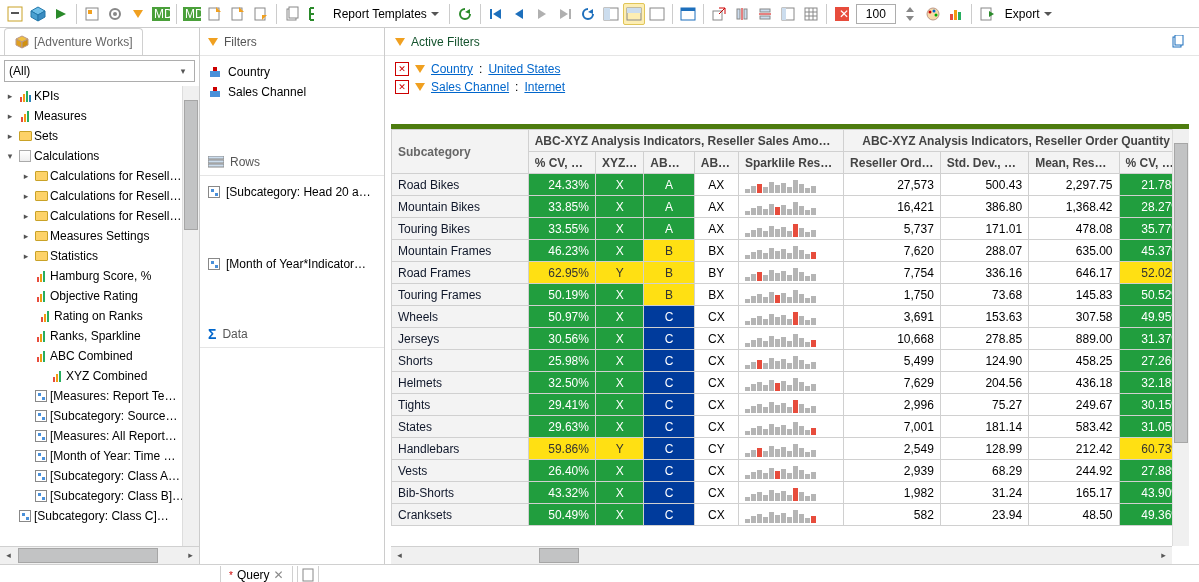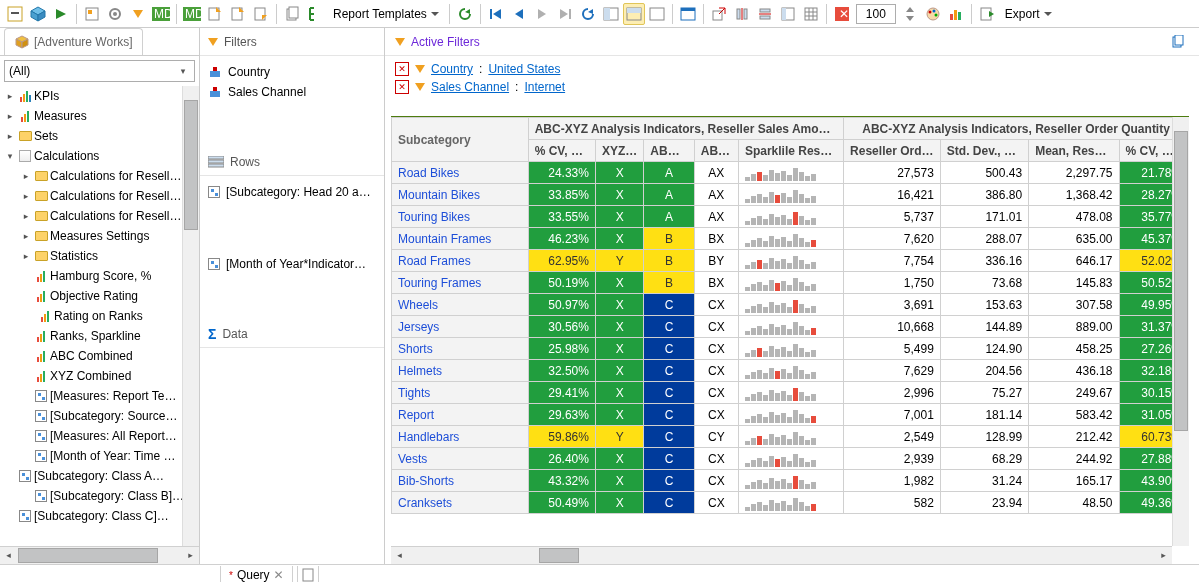--- a/index.html
+++ b/index.html
@@ -34,33 +34,33 @@
 .scr-thumb { position:absolute; background:#c2c3c4; border:1px solid #a6a6a6; }
 
 .mid-panel { width: 185px; border-right: 1px solid #ccc; display:flex; flex-direction:column;}
 .sec-head { height: 28px; display:flex; align-items:center; gap:6px; padding:0 8px; border-bottom:1px solid #e5e5e5; color:#555; }
 .sec-body { padding: 6px 8px; }
 .sec-item { display:flex; align-items:center; gap:6px; height:20px; white-space:nowrap; overflow:hidden; }
 .filter-ico { width:0;height:0;border-left:5px solid transparent;border-right:5px solid transparent;border-top:8px solid #f0a020; }
 .sigma { font-size:14px; color:#0066cc; font-weight:bold; }
 
 .right-panel { flex:1; display:flex; flex-direction:column; position:relative;}
-.active-filters-head { height:28px; border-bottom:1px solid #e5e5e5; display:flex; align-items:center; justify-content:space-between; padding:0 10px; color:#6d28d9;}
+.active-filters-head { height:28px; border-bottom:1px solid #e5e5e5; display:flex; align-items:center; justify-content:space-between; padding:0 10px; color:#14532d;}
 .af-body { padding:6px 10px; display:flex; flex-direction:column; gap:4px; font-size:12px; }
 .af-row { display:flex; align-items:center; gap:6px; }
 .af-del { width:14px;height:14px;border:1px solid #c00; color:#c00; font-size:9px; display:flex;align-items:center;justify-content:center; cursor:pointer;}
 .link { color:#0066cc; text-decoration:underline; cursor:pointer; }
 
-.grid-wrap { flex:1; border-top:1px solid #4d7c0f; overflow:hidden; position:relative; margin: 16px 10px 0 6px;}
+.grid-wrap { flex:1; border-top:5px solid #4d7c0f; overflow:hidden; position:relative; margin: 24px 10px 0 6px;}
 table.grid { border-collapse:collapse; width:100%; table-layout:fixed;}
 .grid th, .grid td { border:1px solid #d0d0d0; height:22px; padding:0 6px; overflow:hidden; white-space:nowrap; text-overflow:ellipsis; font-size:12px;}
 .grid .h1 { background:#f3f3f3; text-align:center; color:#444; }
 .grid .h2 { background:#f3f3f3; text-align:left; color:#444; }
 .subcat-h { background:#f3f3f3; color:#666; text-align:left; }
-.subcat { background:#f3f3f3; color:#1d4ed8; }
+.subcat { background:#f3f3f3; color:#0f172a; }
 .g-green { background:#219e3e; color:#fff; text-align:right; }
 .g-green-c { background:#219e3e; color:#fff; text-align:center; }
 .g-yellow { background:#ffe013; color:#333; text-align:right; }
 .g-yellow-c { background:#ffe013; color:#333; text-align:center; }
 .g-blue-c { background:#003b9c; color:#fff; text-align:center; }
 .g-txt { text-align:center; }
 .g-num { text-align:right; }
 .spark { padding:2px 4px; }
 .spark-bars { display:flex; align-items:flex-end; gap:1px; height:16px; }
 .spark-bars span { width:5px; background:#b5b5b5;}
@@ -430,21 +430,21 @@
       <div class="tree-row" style="padding-left:32px">
           <span class="t-icon">
             <div class="bars-ico">
               <span class="b1"></span>
               <span class="b2"></span>
               <span class="b3"></span>
             </div>
           </span>
           <span>ABC Combined</span>
         </div>
-      <div class="tree-row" style="padding-left:32px">
+      <div class="tree-row" style="padding-left:48px">
           <span class="t-icon">
             <div class="bars-ico">
               <span class="b1"></span>
               <span class="b2"></span>
               <span class="b3"></span>
             </div>
           </span>
           <span>XYZ Combined</span>
         </div>
       <div class="tree-row" style="padding-left:32px">
@@ -464,21 +464,21 @@
             <div class="hier-ico"></div>
           </span>
           <span>[Measures: All Report…</span>
         </div>
       <div class="tree-row" style="padding-left:32px">
           <span class="t-icon">
             <div class="hier-ico"></div>
           </span>
           <span>[Month of Year: Time …</span>
         </div>
-      <div class="tree-row" style="padding-left:16px">
+      <div class="tree-row" style="padding-left:32px">
           <span class="t-icon">
             <div class="hier-ico"></div>
           </span>
           <span>[Subcategory: Class A…</span>
         </div>
       <div class="tree-row" style="padding-left:32px">
           <span class="t-icon">
             <div class="hier-ico"></div>
           </span>
           <span>[Subcategory: Class B]…</span>
@@ -819,21 +819,21 @@
                   <span style="height:8px" class=""></span>
                   <span style="height:10px" class=""></span>
                   <span style="height:6px" class=""></span>
                   <span style="height:13px" class=""></span>
                   <span style="height:9px" class=""></span>
                   <span style="height:5px" class=""></span>
                   <span style="height:7px" class="hl"></span>
                 </div>
               </td>
               <td class="g-num">10,668</td>
-              <td class="g-num">144.89</td>
+              <td class="g-num">278.85</td>
               <td class="g-num">889.00</td>
               <td class="g-green">31.37%</td>
             </tr>
             <tr>
               <td class="subcat">Shorts</td>
               <td class="g-green">25.98%</td>
               <td class="g-green-c">X</td>
               <td class="g-blue-c">C</td>
               <td class="g-txt">CX</td>
               <td class="spark">
@@ -905,21 +905,21 @@
                   <span style="height:5px" class=""></span>
                   <span style="height:7px" class=""></span>
                 </div>
               </td>
               <td class="g-num">2,996</td>
               <td class="g-num">75.27</td>
               <td class="g-num">249.67</td>
               <td class="g-green">30.15%</td>
             </tr>
             <tr>
-              <td class="subcat">Report</td>
+              <td class="subcat">States</td>
               <td class="g-green">29.63%</td>
               <td class="g-green-c">X</td>
               <td class="g-blue-c">C</td>
               <td class="g-txt">CX</td>
               <td class="spark">
                 <div class="spark-bars">
                   <span style="height:4px" class=""></span>
                   <span style="height:7px" class=""></span>
                   <span style="height:9px" class=""></span>
                   <span style="height:6px" class=""></span>

